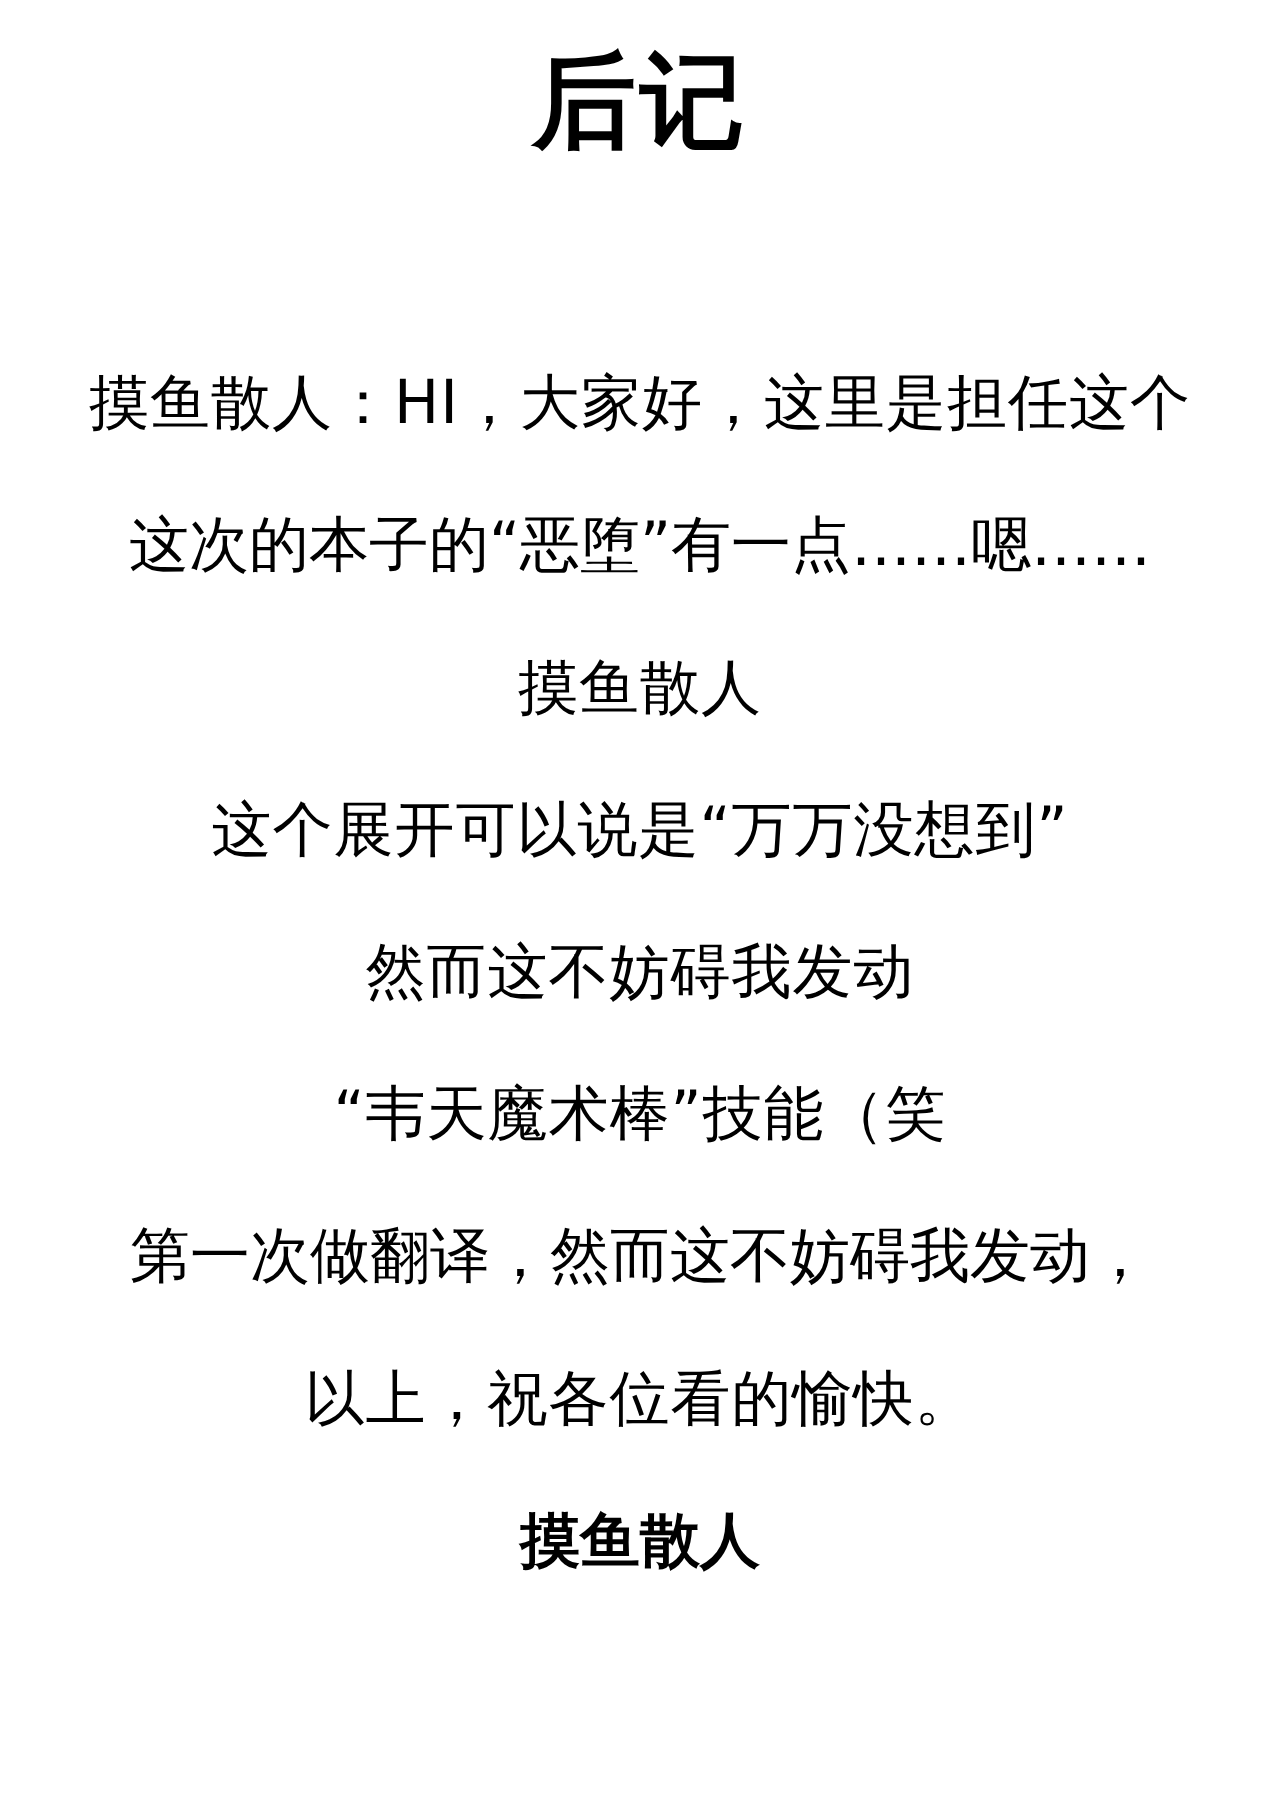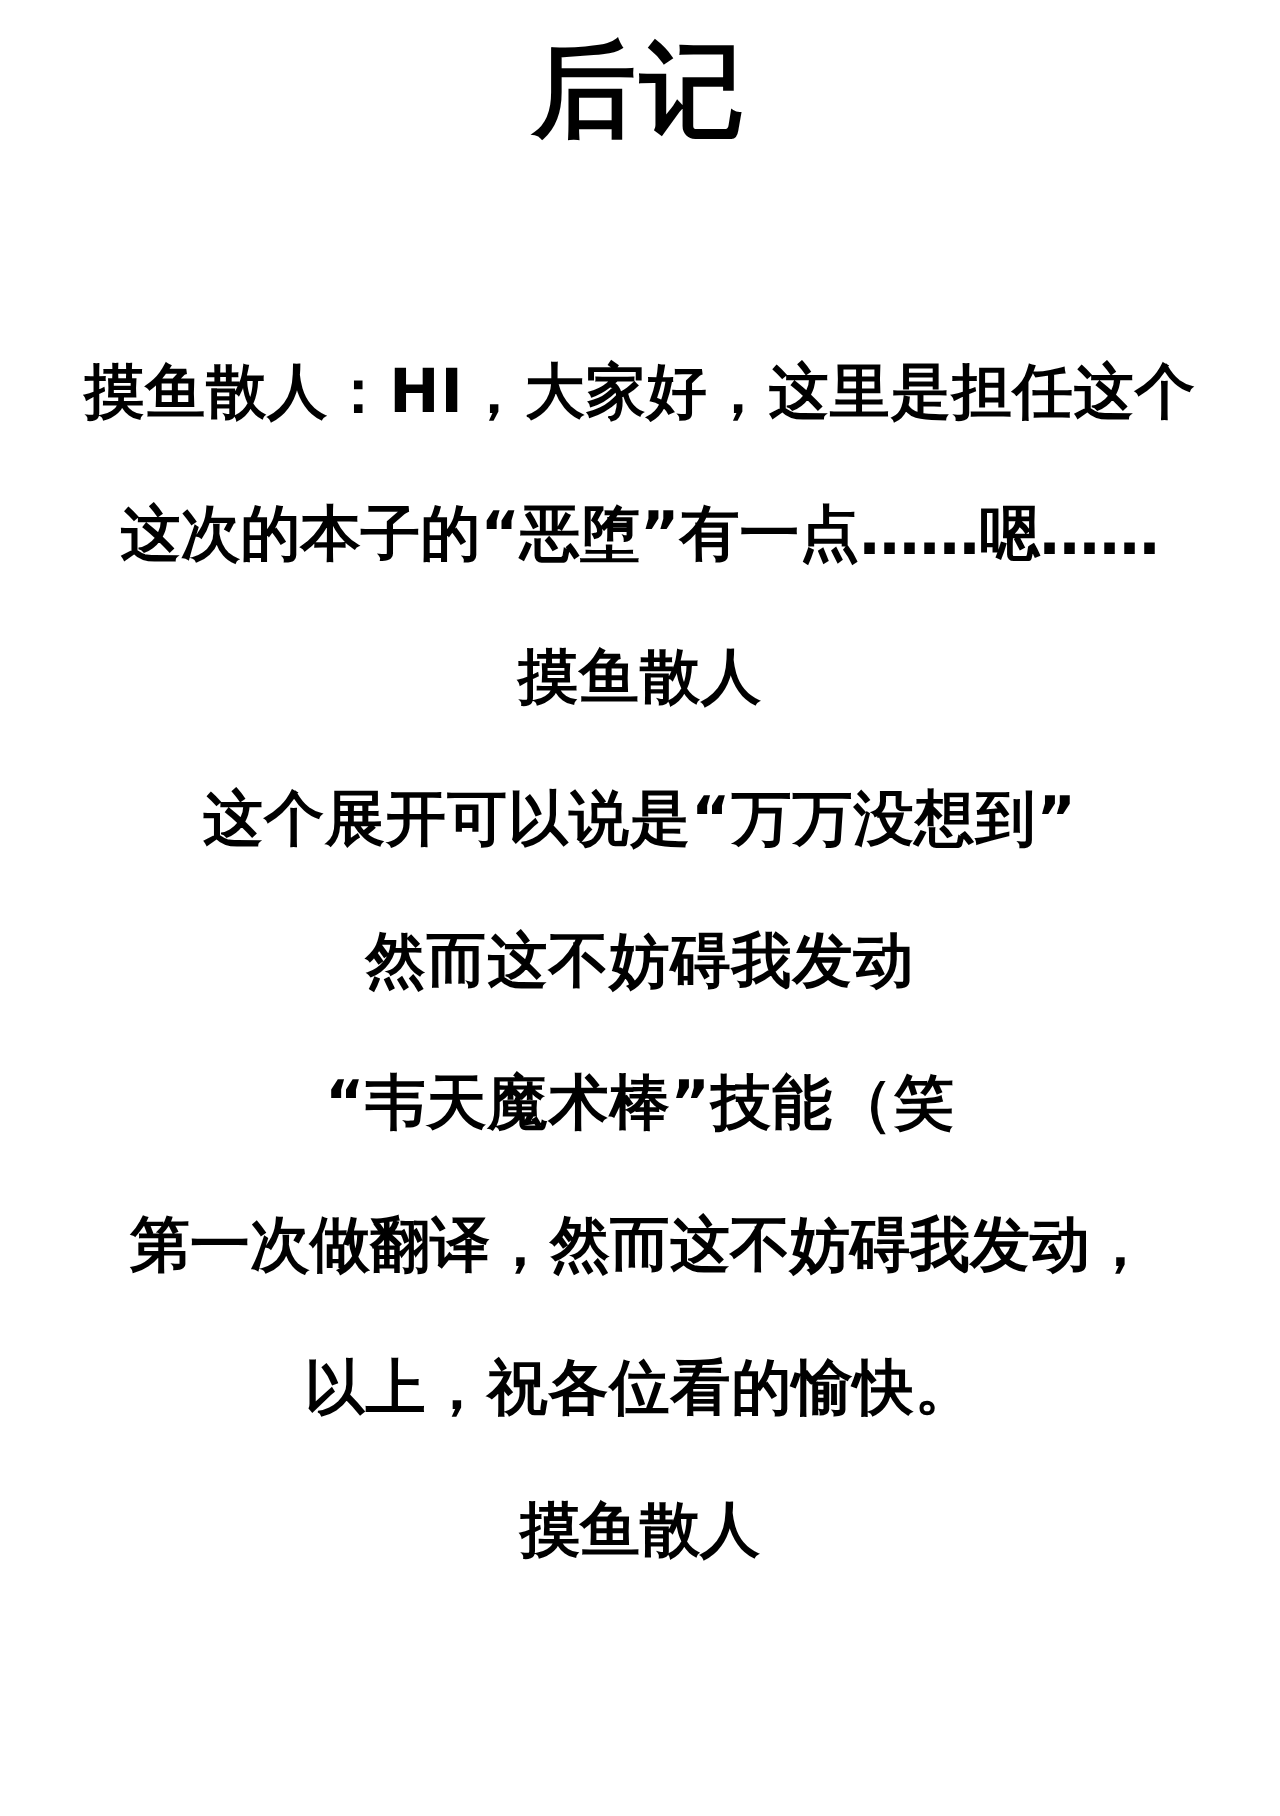--- a/index.html
+++ b/index.html
@@ -18,36 +18,36 @@
     position: relative;
     width: 1280px;
     height: 1816px;
     background: #ffffff;
     box-sizing: border-box;
     display: flex;
     flex-direction: column;
     align-items: center;
   }
   .afterword-title {
-    margin-top: 31px;
+    margin-top: 42px;
     font-size: 104px;
     font-weight: 900;
     letter-spacing: 4px;
     line-height: 1.15;
     text-align: center;
     color: #000000;
   }
   .afterword-body {
     margin-top: 70px;
     width: 1220px;
     text-align: center;
   }
   .afterword-line {
     font-size: 60px;
-    font-weight: 700;
+    font-weight: 400;
     line-height: 1.37;
     letter-spacing: 1px;
     text-align: center;
     color: #000000;
     white-space: nowrap;
   }
   .afterword-line.tight {
     letter-spacing: 0px;
   }
   .signature-line {

